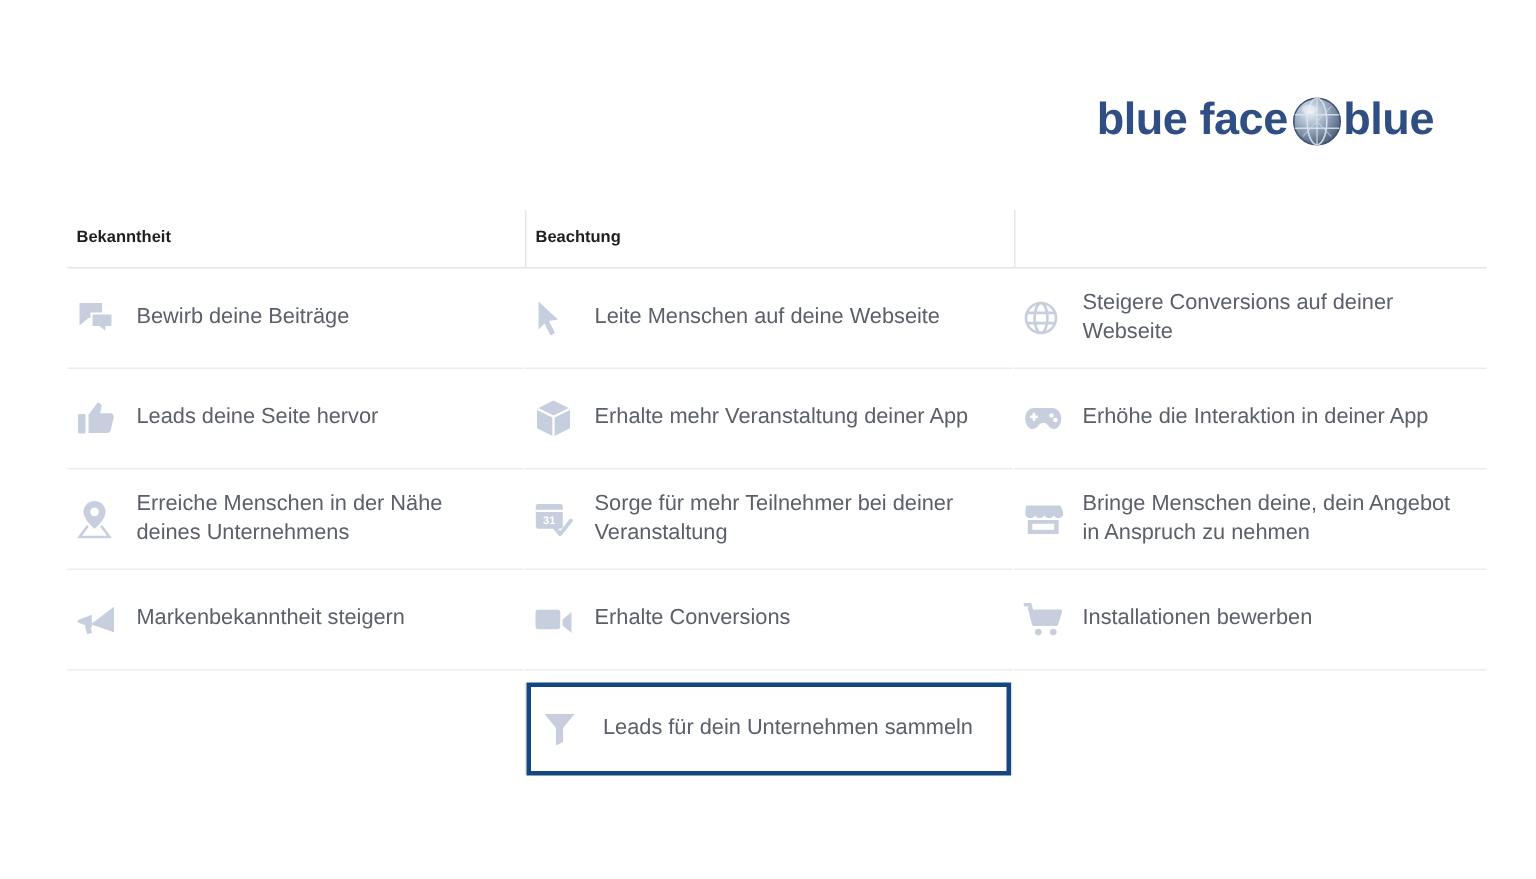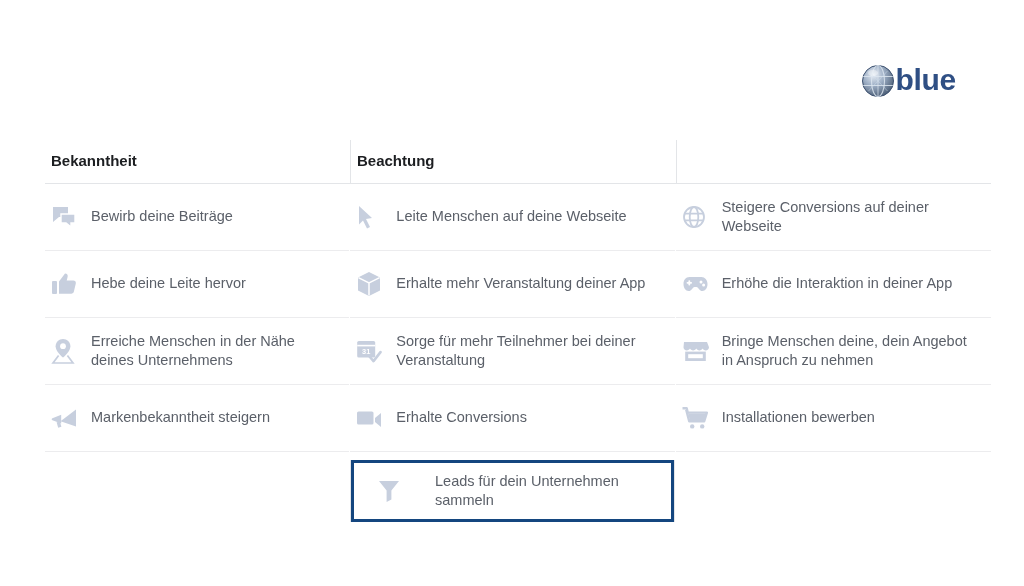--- a/index.html
+++ b/index.html
@@ -48,21 +48,21 @@
     top: 140px;
     width: 946px;
   }
   .header-row {
     display: flex;
     border-bottom: 1px solid #e3e5e8;
   }
   .head-cell {
     box-sizing: border-box;
     padding: 12px 0 14px 6px;
-    font-size: 15px;
+    font-size: 11px;
     font-weight: bold;
     color: #1c1e21;
   }
   .col-1 { width: 305px; }
   .col-2 { width: 325px; }
   .col-3 { width: 316px; }
 
   .sep-1, .sep-2 {
     width: 1px;
     background: #e3e5e8;
@@ -100,31 +100,31 @@
     font-size: 14.5px;
     line-height: 1.32;
     color: #5b6069;
   }
 
   
   .highlight-cell {
     border: 3px solid #14467f;
     background: #ffffff;
     min-height: 62px;
-    padding-left: 24px;
-    gap: 17px;
+    padding-left: 8px;
   }
   .hl-spacer-left { width: 305px; flex: 0 0 305px; }
   .hl-spacer-right { width: 316px; flex: 0 0 316px; }
   .hl-row { display: flex; align-items: stretch; margin-top: 8px; }
 </style>
 </head>
 <body>
 
 <div id="logo">
+  <span class="logo-text">blue face</span>
   <span class="logo-globe">
     <svg viewBox="0 0 34 34" width="34" height="34" aria-hidden="true">
       <defs>
         <radialGradient id="gl" cx="36%" cy="30%" r="75%">
           <stop offset="0%" stop-color="#e8eef6"></stop>
           <stop offset="45%" stop-color="#9fb0c6"></stop>
           <stop offset="100%" stop-color="#4a5c74"></stop>
         </radialGradient>
       </defs>
       <circle cx="17" cy="17" r="15.5" fill="url(#gl)" stroke="#3d5170" stroke-width="1"></circle>
@@ -180,21 +180,21 @@
   </div>
 
   <div class="body-row">
     <div class="cell col-1 bordered">
       <span class="icon-wrap">
         <svg width="26" height="24" viewBox="0 0 26 24" fill="#c7cfde">
             <rect x="1" y="9" width="5" height="13" rx="1"></rect>
             <path d="M8 9.5l6-8c2.2 0 3.2 1.6 2.6 3.6L15.7 8.5h6.6c1.7 0 2.9 1.3 2.5 3l-1.9 8c-.3 1.4-1.3 2.2-2.7 2.2H8V9.5z"></path>
           </svg>
       </span>
-      <span class="item-label">Hebe deine Leite hervor</span>
+      <span class="item-label">Leads deine Seite hervor</span>
     </div>
     <div class="sep-1"></div>
     <div class="cell col-2 bordered">
       <span class="icon-wrap">
         <svg width="26" height="26" viewBox="0 0 26 26" fill="#c7cfde">
             <path d="M13 1l11 5.5v13L13 25 2 19.5v-13L13 1z"></path>
             <path d="M2.4 6.6L13 11.8l10.6-5.2M13 11.8V24.6" stroke="#ffffff" stroke-width="1.5" fill="none"></path>
           </svg>
       </span>
       <span class="item-label">Erhalte mehr Veranstaltung deiner App</span>

